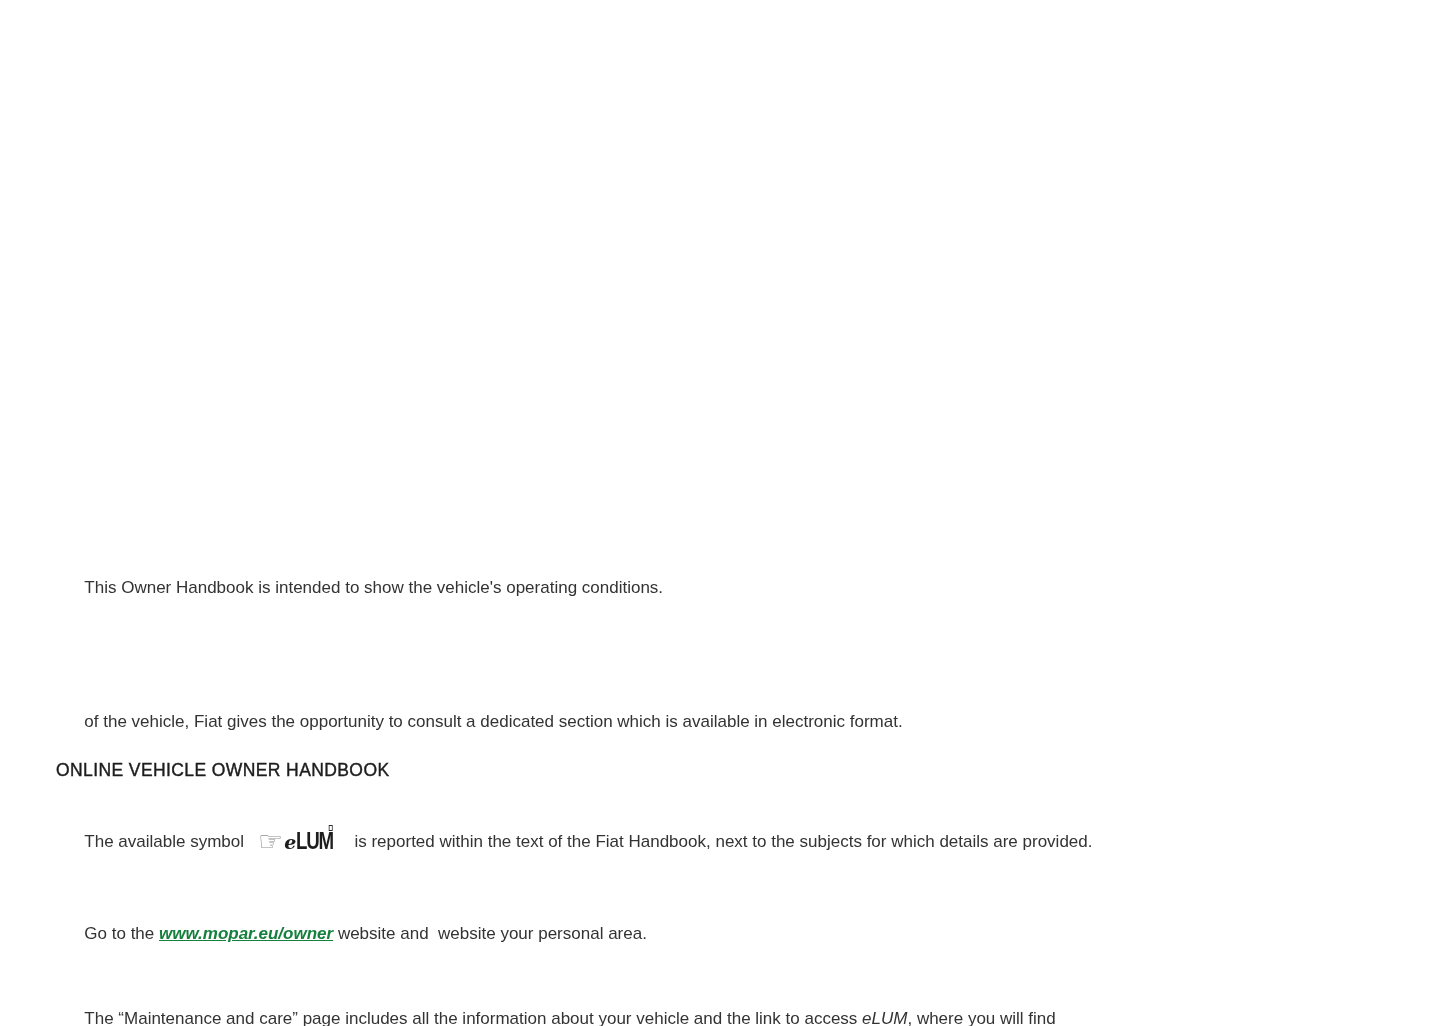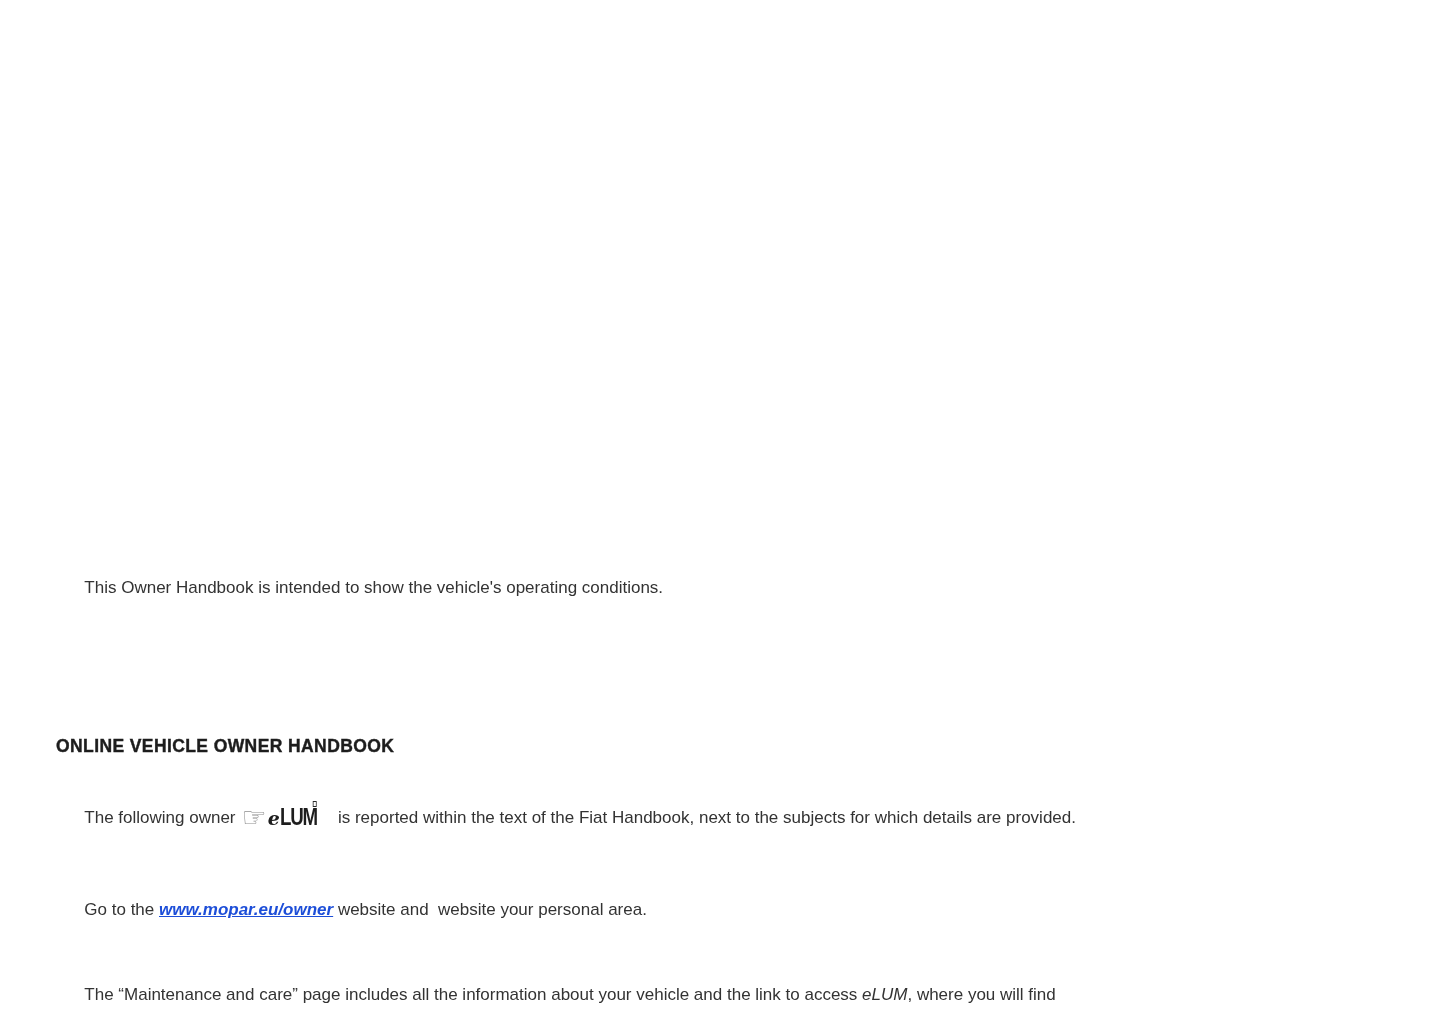--- a/index.html
+++ b/index.html
@@ -33,36 +33,36 @@
   }
   .mt-p   { margin-top: 14px; }
   .mt-h   { margin-top: 27px; }
   .mt-sym { margin-top: 22px; }
   .mt-go  { margin-top: 18px; }
   .mt-13  { margin-top: 13px; }
   .heading {
     margin: 0;
     font-size: 17.5px;
     line-height: 24px;
-    font-weight: bold;
+    font-weight: normal;
     letter-spacing: 0.4px;
     color: #1d1d1d;
     -webkit-text-stroke: 0.4px #1d1d1d;
   }
   .doc-link {
     font-weight: bold;
     font-style: italic;
     text-decoration: underline;
-    color: #1d4ed8;
+    color: #15803d;
     cursor: pointer;
   }
   .elum-logo {
     display: inline-block;
     white-space: nowrap;
-    margin: 0 6px 0 6px;
+    margin: 0 6px 0 14px;
     vertical-align: baseline;
   }
   .elum-hand {
     font-family: "DejaVu Sans", sans-serif;
     font-size: 28px;
     line-height: 1;
     color: #8f8f8f;
     vertical-align: -4px;
   }
   .elum-e {
@@ -105,26 +105,27 @@
 
 <div class="page">
   <div class="content">
 
     <p class="para">
       <span>This Owner Handbook is intended to show the vehicle's operating conditions.</span>
     </p>
 
     <p class="para mt-p">
       <br>
+      <span>of the vehicle, Fiat gives the opportunity to consult a dedicated section which is available in electronic format.</span>
     </p>
 
     <h2 class="heading mt-h">ONLINE VEHICLE OWNER HANDBOOK</h2>
 
     <p class="para mt-sym">
-      <span>The following owner</span><span class="elum-logo"><span class="elum-hand">☞</span><span class="elum-e">e</span><span class="elum-lum"><span>LUM</span><span class="elum-mark"></span></span></span><span> is reported within the text of the Fiat Handbook, next to the subjects for which details are provided.</span>
+      <span>The available symbol</span><span class="elum-logo"><span class="elum-hand">☞</span><span class="elum-e">e</span><span class="elum-lum"><span>LUM</span><span class="elum-mark"></span></span></span><span> is reported within the text of the Fiat Handbook, next to the subjects for which details are provided.</span>
     </p>
 
     <p class="para mt-go">
       <span>Go to the </span><span class="doc-link">www.mopar.eu/owner</span><span> website and  website your personal area.</span>
     </p>
 
     <p class="para mt-13">
       <span>The “Maintenance and care” page includes all the information about your vehicle and the link to access </span><span class="italic">eLUM</span><span>, where you will find</span><br>
       
     </p>

